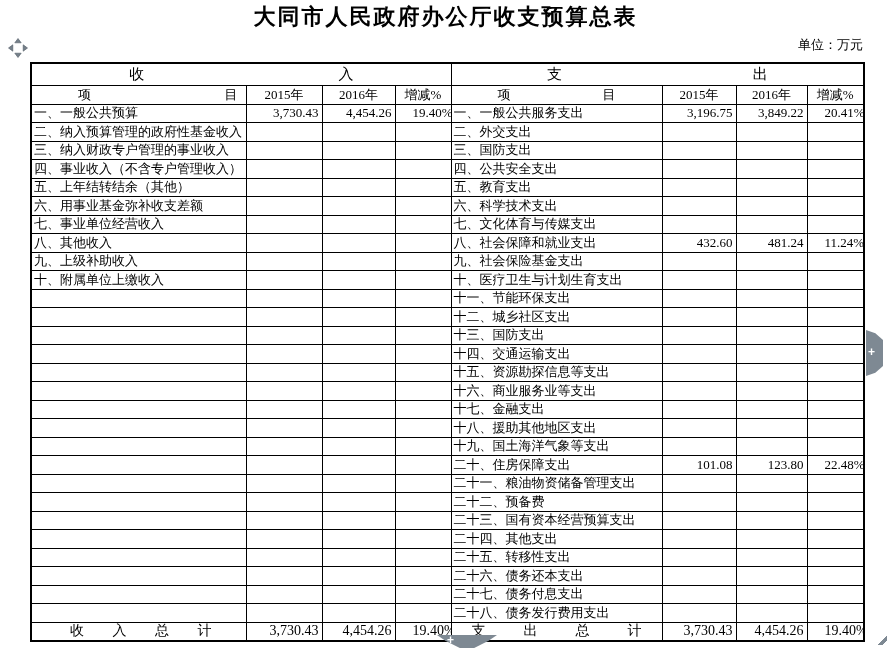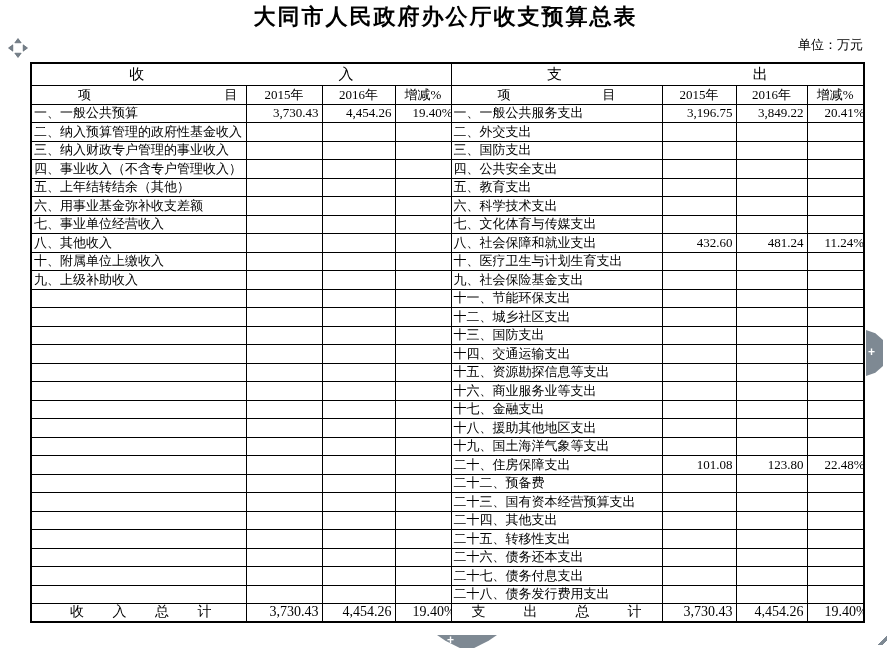--- a/index.html
+++ b/index.html
@@ -213,35 +213,35 @@
           <td class="item">八、其他收入</td>
           <td class="num"></td>
           <td class="num"></td>
           <td class="pct"></td>
           <td class="item">八、社会保障和就业支出</td>
           <td class="num">432.60</td>
           <td class="num">481.24</td>
           <td class="pct">11.24%</td>
         </tr>
         <tr>
+          <td class="item">九、上级补助收入</td>
+          <td class="num"></td>
+          <td class="num"></td>
+          <td class="pct"></td>
+          <td class="item">九、社会保险基金支出</td>
+          <td class="num"></td>
+          <td class="num"></td>
+          <td class="pct"></td>
+        </tr>
+        <tr>
           <td class="item">十、附属单位上缴收入</td>
           <td class="num"></td>
           <td class="num"></td>
           <td class="pct"></td>
           <td class="item">十、医疗卫生与计划生育支出</td>
-          <td class="num"></td>
-          <td class="num"></td>
-          <td class="pct"></td>
-        </tr>
-        <tr>
-          <td class="item">九、上级补助收入</td>
-          <td class="num"></td>
-          <td class="num"></td>
-          <td class="pct"></td>
-          <td class="item">九、社会保险基金支出</td>
           <td class="num"></td>
           <td class="num"></td>
           <td class="pct"></td>
         </tr>
         <tr>
           <td class="item"></td>
           <td class="num"></td>
           <td class="num"></td>
           <td class="pct"></td>
           <td class="item">十一、节能环保支出</td>
@@ -331,20 +331,30 @@
         </tr>
         <tr>
           <td class="item"></td>
           <td class="num"></td>
           <td class="num"></td>
           <td class="pct"></td>
           <td class="item">二十、住房保障支出</td>
           <td class="num">101.08</td>
           <td class="num">123.80</td>
           <td class="pct">22.48%</td>
+        </tr>
+        <tr>
+          <td class="item"></td>
+          <td class="num"></td>
+          <td class="num"></td>
+          <td class="pct"></td>
+          <td class="item">二十一、粮油物资储备管理支出</td>
+          <td class="num"></td>
+          <td class="num"></td>
+          <td class="pct"></td>
         </tr>
         <tr>
           <td class="item"></td>
           <td class="num"></td>
           <td class="num"></td>
           <td class="pct"></td>
           <td class="item">二十二、预备费</td>
           <td class="num"></td>
           <td class="num"></td>
           <td class="pct"></td>

